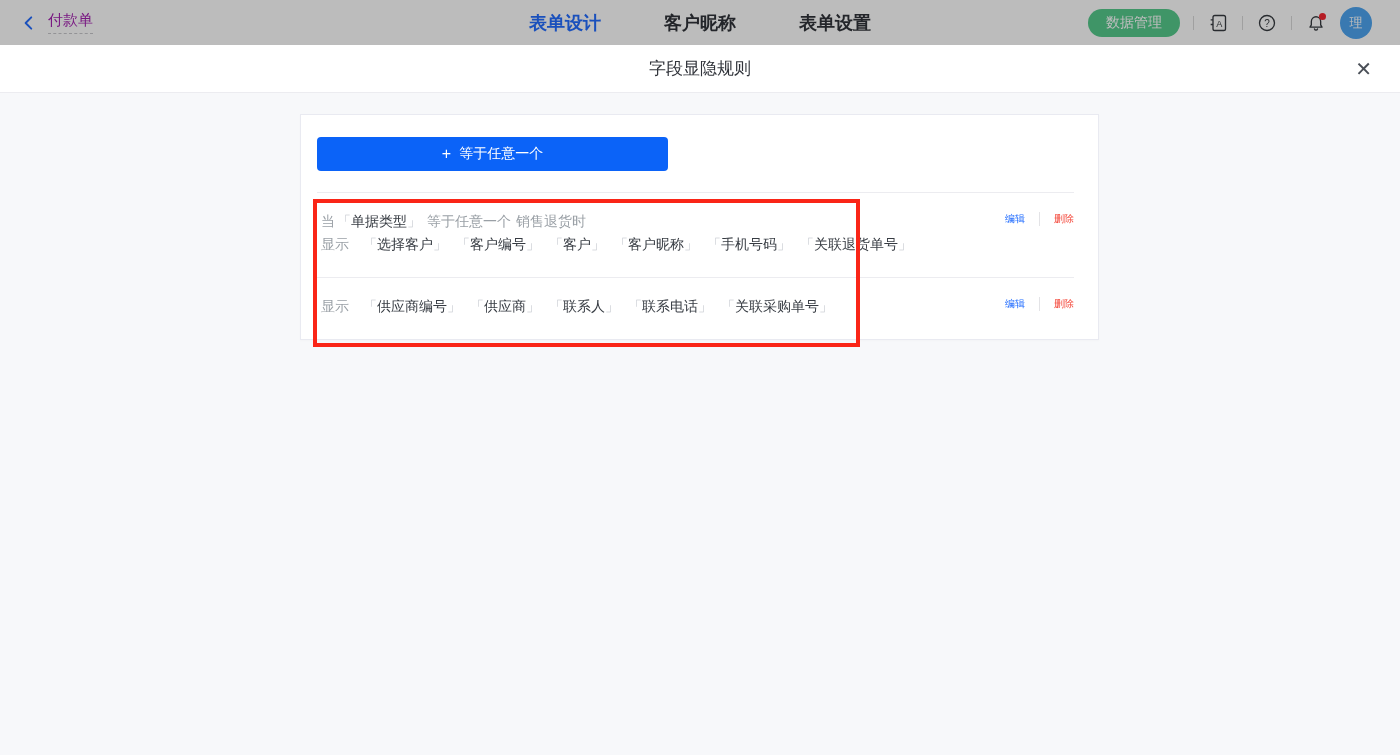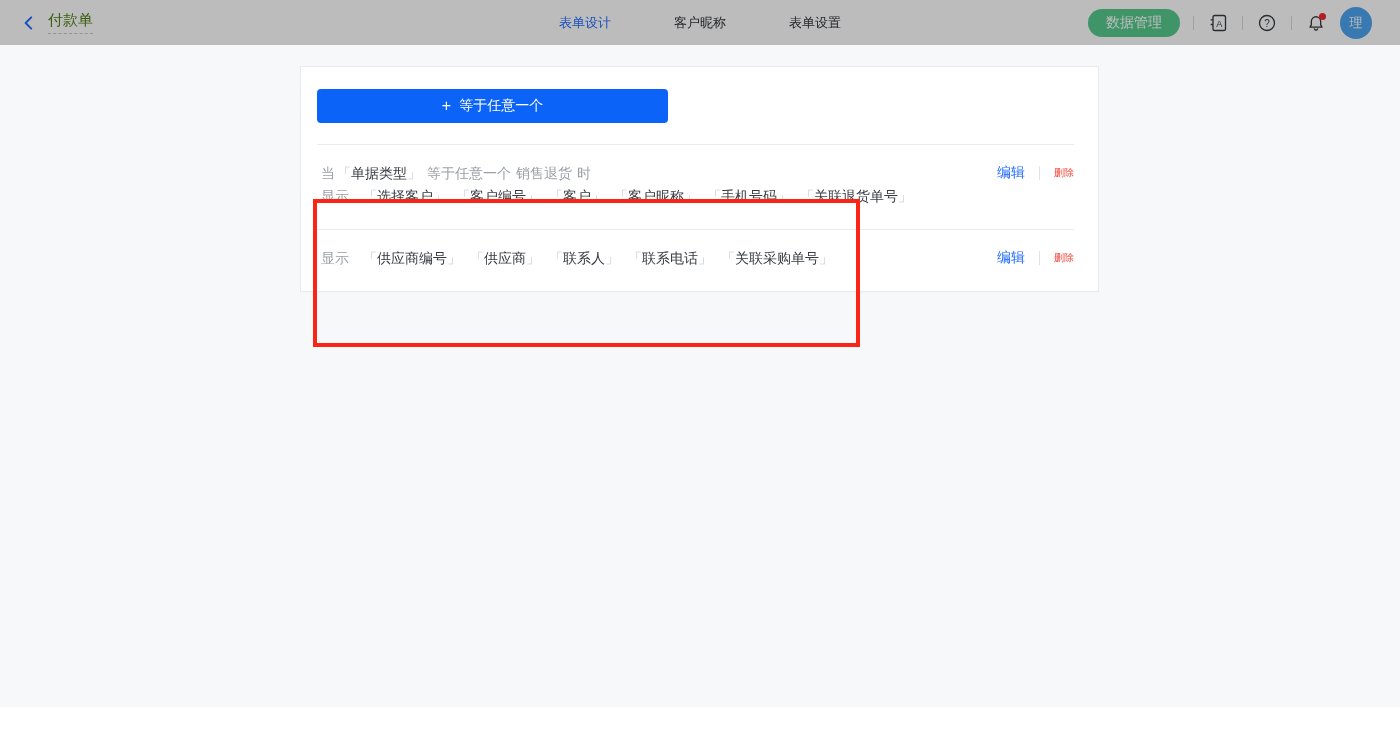--- a/index.html
+++ b/index.html
@@ -5,23 +5,23 @@
   * { box-sizing: border-box; margin: 0; padding: 0; }
   html,body { width:1400px; height:755px; overflow:hidden; }
   body { font-family: "Liberation Sans", "DejaVu Sans", sans-serif; background:#fff; }
   .page { position:relative; width:1400px; height:755px; }
 
   
   .topbar { position:relative; height:45px; background:#ffffff; display:flex; align-items:center; justify-content:space-between; }
   .dim-overlay { position:absolute; inset:0; background:rgba(15,15,15,0.28); pointer-events:none; z-index:5; }
   .topbar-left { display:flex; align-items:center; gap:10px; padding-left:20px; }
   .back-icon { display:inline-flex; width:18px; height:18px; cursor:pointer; }
-  .back-label { font-size:15px; color:#4d7c0f; font-weight:500; padding-bottom:3px; border-bottom:1px dashed #c7c7cb; cursor:pointer; }
+  .back-label { font-size:15px; color:#a21caf; font-weight:500; padding-bottom:3px; border-bottom:1px dashed #c7c7cb; cursor:pointer; }
   .topbar-tabs { position:absolute; left:50%; top:0; height:45px; transform:translateX(-50%); display:flex; align-items:center; gap:63px; }
-  .tab { font-size:13px; color:#2c2f35; font-weight:400; cursor:pointer; white-space:nowrap; }
+  .tab { font-size:18px; color:#2c2f35; font-weight:700; cursor:pointer; white-space:nowrap; }
   .tab.active { color:var(--active-tab-blue,#1f6aff); }
   .topbar-right { display:flex; align-items:center; gap:13px; padding-right:28px; }
   .data-manage-btn { border:none; background:var(--green-button,#52c98a); color:#fff; font-size:14px; height:28px; padding:0 18px; border-radius:14px; cursor:pointer; font-family:inherit; }
   .vsep { width:1px; height:14px; background:#d9d9d9; }
   .icon-btn { width:22px; height:22px; display:inline-flex; align-items:center; justify-content:center; cursor:pointer; position:relative; }
   .bell-dot { position:absolute; top:1px; right:1px; width:7px; height:7px; border-radius:50%; background:#f5222d; }
   .avatar { width:32px; height:32px; border-radius:50%; background:var(--avatar-blue,#4aa3f0); color:#fff; font-size:13px; display:flex; align-items:center; justify-content:center; cursor:pointer; }
 
   
   .modal-header { position:relative; height:48px; background:#fff; border-bottom:1px solid #ececf0; display:flex; align-items:center; justify-content:center; }
@@ -35,25 +35,25 @@
   .add-rule-btn .plus { font-size:16px; font-weight:400; line-height:1; }
   .hdivider { height:1px; background:#ececf0; margin:21px 24px 0 16px; }
   .rule-row { display:flex; align-items:flex-start; margin:0 24px 0 16px; padding:17px 0 21px 0; }
   .rule-row + .rule-row { border-top:1px solid #ececf0; }
   .rule-text { flex:1; padding-left:4px; font-size:14px; line-height:23px; }
   .gtxt { color:#9aa0a6; }
   .bracket { color:#b9bec6; }
   .fname { color:#363b42; font-weight:400; }
   .cond { margin:0 6px 0 2px; }
   .op { margin-right:5px; }
-  .val { margin-right:5px; }
+  .val { }
   .show-prefix { margin-right:14px; }
   .field-chip { display:inline-block; margin-right:9px; }
   .rule-actions { display:flex; align-items:center; gap:14px; padding-top:2px; }
-  .edit-link { color:var(--edit-blue,#1f6bff); font-size:14px; cursor:pointer; text-decoration:none; }
+  .edit-link { color:var(--edit-blue,#1f6bff); font-size:10px; cursor:pointer; text-decoration:none; }
   .delete-link { color:var(--delete-red,#f4483b); font-size:10px; cursor:pointer; text-decoration:none; }
   .action-sep { width:1px; height:14px; background:#e3e3e6; }
 
   
   .annotation-box { position:absolute; left:313px; top:199px; width:547px; height:148px; border:4px solid var(--annotation-red,#fa2517); z-index:50; pointer-events:none; }
 
   svg.glyph { display:block; }
 </style>
 </head>
 <body>
@@ -100,20 +100,24 @@
           <path d="M10.2 19.2a1.9 1.9 0 0 0 3.6 0"></path>
         </svg>
         <span class="bell-dot"></span>
       </span>
       <div class="avatar">理</div>
     </div>
 
     <div class="dim-overlay"></div>
   </header>
 
+  <div class="modal-header">
+    <div class="modal-title">字段显隐规则</div>
+    <div class="modal-close">✕</div>
+  </div>
 
   <main class="content">
     <section class="card">
 
       <button class="add-rule-btn">
         <span class="plus">+</span>
         <span>等于任意一个</span>
       </button>
 
       <div class="hdivider"></div>

